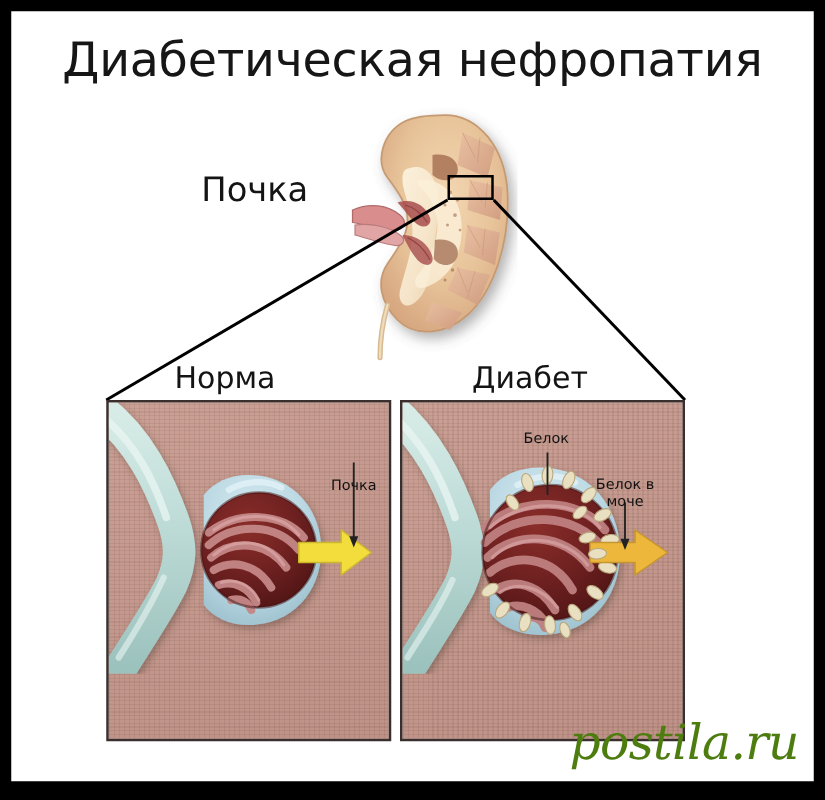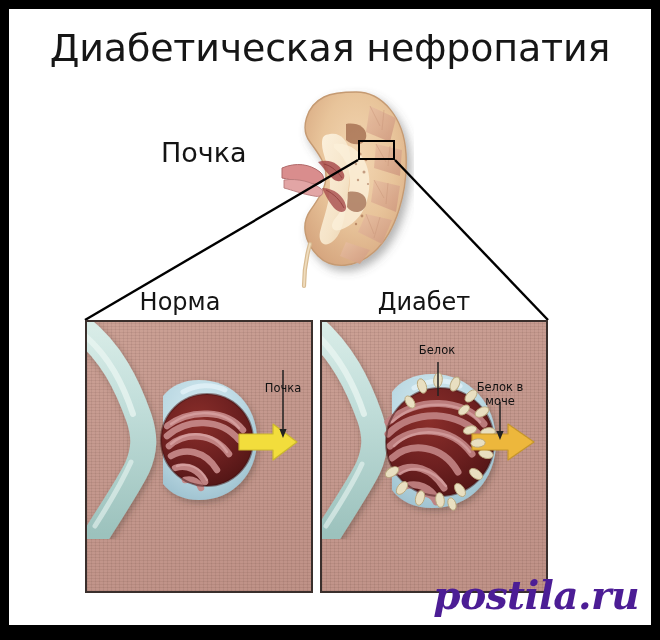--- a/index.html
+++ b/index.html
@@ -141,24 +141,24 @@
   #anno-protein   { left: 88px;  top: 22px;  width: 54px; }
   #anno-protein-u { left: 146px; top: 47px;  width: 64px; white-space: normal; margin-top: 12px; }
 
   
   #watermark {
     position: absolute;
     right: 12px;
     bottom: 8px;
     font-family: "DejaVu Serif", "Liberation Serif", serif;
     font-style: italic;
-    font-weight: bold;
+    font-weight: normal;
     font-size: 39px;
     line-height: 44px;
-    color: #4c1d95;
+    color: #4d7c0f;
     letter-spacing: -0.5px;
     white-space: nowrap;
     margin-left: 20px;
   }
 </style>
 </head>
 <body>
 
 <div id="frame">
   <div id="canvas">

